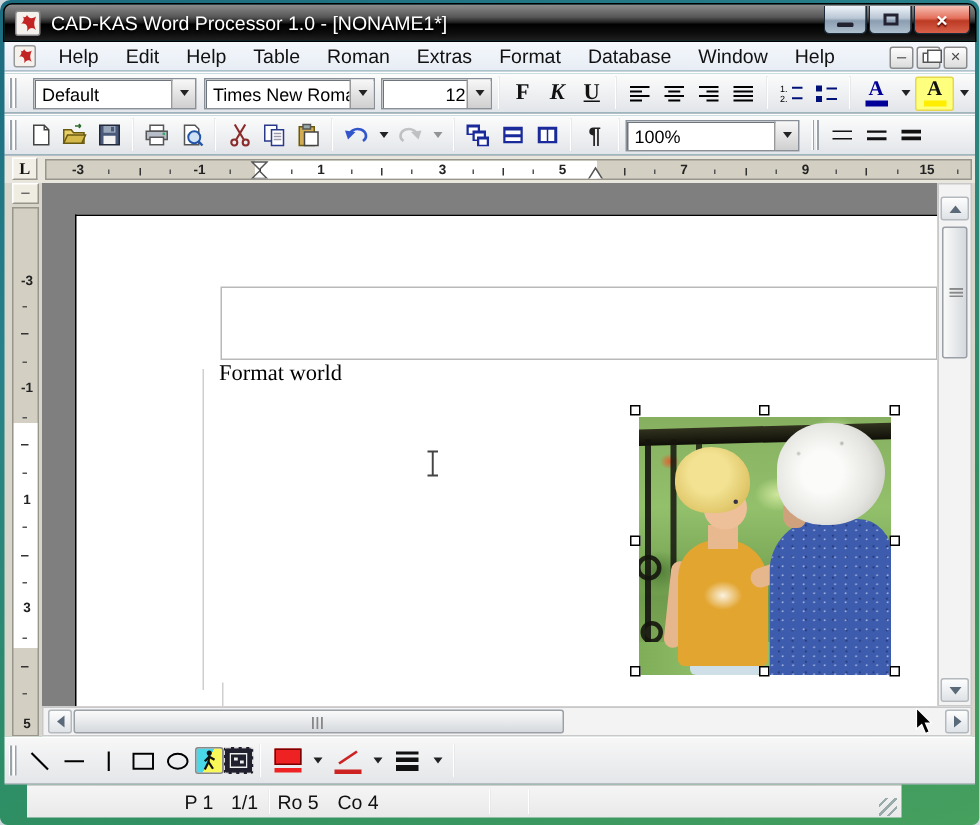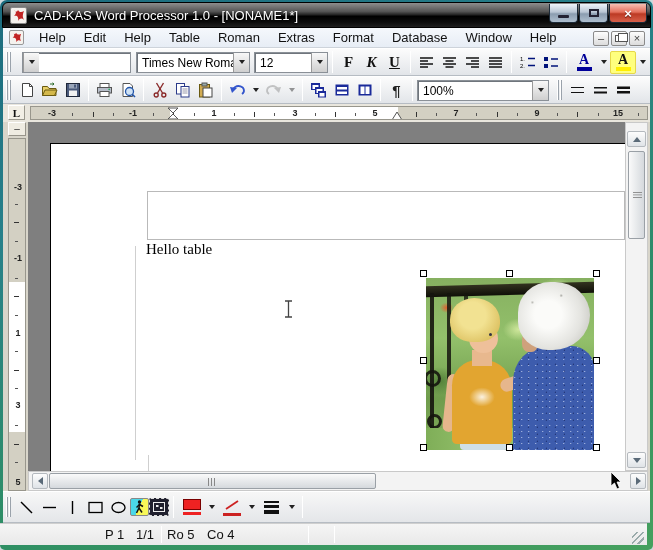--- a/index.html
+++ b/index.html
@@ -147,21 +147,21 @@
   .hthumb .grip{position:absolute;left:158px;top:4px;width:8px;height:8px;
        background:linear-gradient(90deg,#888 0,#888 1px,transparent 1px,transparent 3px) repeat-x;background-size:3px 8px;}
   
   .drawtb{position:absolute;left:3px;top:491px;width:647px;height:32px;display:flex;align-items:center;
        background:linear-gradient(180deg,#f7f7f7,#e4e6e9);border-top:1px solid #fff;border-bottom:1px solid #b6bcc3;}
   .swatchbtn{width:27px;height:24px;display:flex;flex-direction:column;align-items:center;justify-content:center;flex:0 0 auto;}
   .fill-sq{width:18px;height:11px;}
   .color-bar{width:18px;height:3px;margin-top:2px;}
   .lw{width:15px;background:#111;margin:1px 0;}
   
-  .statusbar{position:absolute;left:0;top:523px;width:647px;height:22px;background:linear-gradient(180deg,#f5f5f5,#e9e9e9);
+  .statusbar{position:absolute;left:18px;top:523px;width:583px;height:22px;background:linear-gradient(180deg,#f5f5f5,#e9e9e9);
        border-top:1px solid #cfcfcf;font-size:13px;color:#111;}
   .stxt{position:absolute;top:3px;white-space:nowrap;}
   .sdiv{position:absolute;top:2px;width:1px;height:17px;background:#b5b5b5;border-right:1px solid #fff;}
   .grip{position:absolute;}
   .resize-grip{right:3px;top:8px;width:12px;height:12px;
        background:repeating-linear-gradient(135deg,transparent 0 3px,#9aa 3px 4.5px);}
   .cursor-arrow{position:absolute;left:610px;top:472px;z-index:60;}
 </style>
 </head>
 <body>
@@ -207,31 +207,32 @@
       <div class="mdibtn">
           <i class="mdi-restore"></i>
         </div>
       <div class="mdibtn">×</div>
     </div>
   </div>
 
   <div class="tb tb1">
     <i class="handle"></i>
     <div class="combo" style="width:109px;margin-left:7px;">
+      <span class="val">Default</span>
       <span class="cbtn">
           <i class="arr"></i>
         </span>
     </div>
     <div class="combo" style="width:114px;margin-left:5px;">
       <span class="val">Times New Roman</span>
       <span class="cbtn">
           <i class="arr"></i>
         </span>
     </div>
-    <div class="combo" style="width:74px;margin-left:4px;">
+    <div class="combo" style="width:74px;margin-left:4px;padding-left:37px;">
       <span class="val">12</span>
       <span class="cbtn">
           <i class="arr"></i>
         </span>
     </div>
     <i class="sep"></i>
     <div class="tbtn">
         <span class="serifb">F</span>
       </div>
     <div class="tbtn">
@@ -431,21 +432,21 @@
           <rect x="1.5" y="2.5" width="13" height="11" fill="#1a2a9a"></rect>
           <rect x="3.5" y="4.5" width="4" height="7.5" fill="#fff"></rect>
           <rect x="8.5" y="4.5" width="4" height="7.5" fill="#fff"></rect>
         </svg>
     </div>
     <i class="sep"></i>
     <div class="tbtn">
       <span style="font-size:15px;font-weight:bold;color:#222;line-height:1;">¶</span>
     </div>
     <i class="sep"></i>
-    <div class="combo" style="width:132px;">
+    <div class="combo" style="width:116px;">
       <span class="val">100%</span>
       <span class="cbtn">
           <i class="arr"></i>
         </span>
     </div>
     <i class="handle" style="margin-left:8px;"></i>
     <div class="tbtn">
       <svg width="15" height="10" viewBox="0 0 15 10">
           <rect x="1" y="2" width="13" height="1" fill="#111"></rect>
           <rect x="1" y="7" width="13" height="1" fill="#111"></rect>
@@ -530,21 +531,21 @@
       <i class="vtkd" style="top:286px"></i>
         <i class="vtk" style="top:305px"></i>
         <i class="vtkd" style="top:323px"></i>
     </div>
 
     <div class="canvas">
       <div class="page"></div>
       <div class="topframe"></div>
       <i class="guideA"></i>
       <i class="guideB"></i>
-      <div class="para">Hello table</div>
+      <div class="para">Format world</div>
 
       <svg class="caret" width="9" height="18" viewBox="0 0 9 18">
           <g stroke="#444" stroke-width="1.3" fill="none">
             <path d="M1 1 H8 M4.5 1 V17 M1 17 H8"></path>
           </g>
         </svg>
 
       <div class="photo">
         <i class="ph-rail"></i>
         <i class="ph-flower1"></i>

